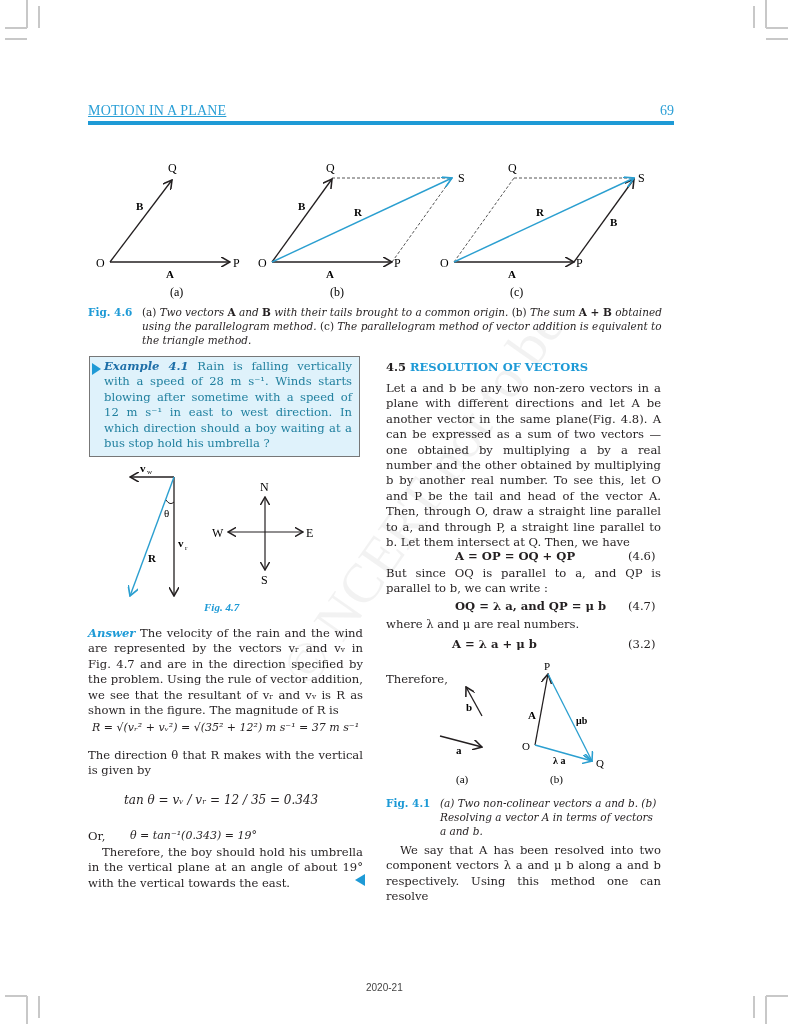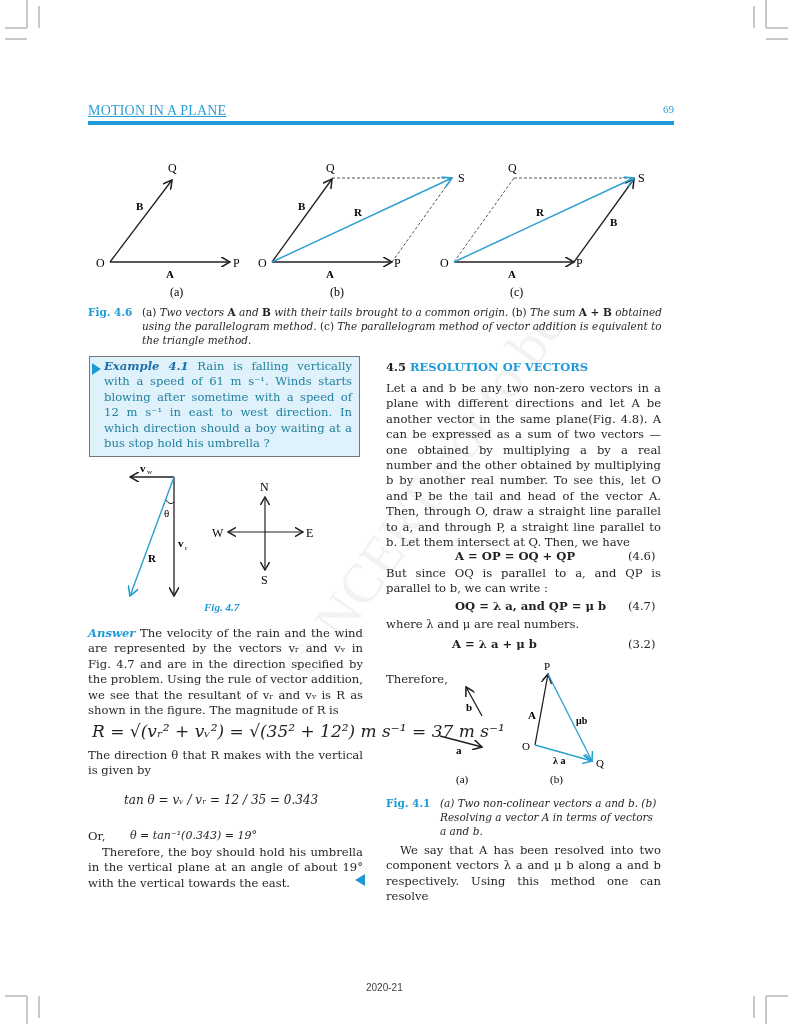--- a/index.html
+++ b/index.html
@@ -1,20 +1,20 @@
 <!DOCTYPE html>
 <html><head>
   <meta charset="utf-8">
   <style>
     html,body{margin:0;padding:0;background:#fff;}
     body{width:793px;height:1024px;position:relative;overflow:hidden;font-family:"DejaVu Serif",serif;color:#231f20;}
     .crop{position:absolute;background:#c8c8c8;}
     .hdr{position:absolute;left:88px;top:101px;width:586px;height:18px;}
     .hdr .t{position:absolute;left:0;top:2px;font-family:"Liberation Serif",serif;font-size:14px;color:#2a9fd6;letter-spacing:.2px;text-decoration:underline;}
-    .hdr .n{position:absolute;right:0;top:2px;font-family:"Liberation Serif",serif;font-size:11px;color:#2a9fd6;}
+    .hdr .n{position:absolute;right:0;top:2px;font-family:"Liberation Serif",serif;font-size:14px;color:#2a9fd6;}
     .hdr .bar{position:absolute;left:0;top:20px;width:100%;height:4px;background:#1e9ad6;}
     svg text{font-family:"Liberation Serif",serif;}
     .cap{position:absolute;font-size:10.5px;line-height:14px;color:#231f20;}
     .figlbl{color:#1e9ad6;font-weight:bold;}
     .ital{font-style:italic;}
     .ex{position:absolute;left:89px;top:356px;width:271px;height:101px;background:#dff2fb;border:1px solid #777;box-sizing:border-box;}
     .ex .tri{position:absolute;left:2px;top:6px;width:0;height:0;border-top:6px solid transparent;border-bottom:6px solid transparent;border-left:9px solid #1e9ad6;}
     .ex .txt{position:absolute;left:14px;top:2px;width:248px;font-size:11.6px;line-height:15.4px;color:#1f7f9e;text-align:justify;}
     .ex .lbl{color:#1e6fa8;font-weight:bold;font-style:italic;}
     .body{position:absolute;font-size:11.6px;line-height:15.4px;text-align:justify;color:#231f20;}
@@ -111,21 +111,21 @@
 
 <div class="cap" style="left:88px;top:305px;width:590px;">
   <span class="figlbl" style="position:absolute;left:0;top:0;">Fig. 4.6</span>
   <div style="margin-left:54px;">
     <span>(a) </span><span class="ital">Two vectors </span><b>A</b><span class="ital"> and </span><b>B</b><span class="ital"> with their tails brought to a common origin.</span><span> (b) </span><span class="ital">The sum </span><b>A + B</b><span class="ital"> obtained using the parallelogram method.</span><span> (c) </span><span class="ital">The parallelogram method of vector addition is equivalent to the triangle method.</span>
   </div>
 </div>
 
 <div class="ex">
   <div class="tri"></div>
-  <div class="txt"><span class="lbl">Example 4.1</span><span> Rain is falling vertically with a speed of 61 m s⁻¹. Winds starts blowing after sometime with a speed of 12 m s⁻¹ in east to west direction. In which direction should a boy waiting at a bus stop hold his umbrella ?</span></div>
+  <div class="txt"><span class="lbl">Example 4.1</span><span> Rain is falling vertically with a speed of 28 m s⁻¹. Winds starts blowing after sometime with a speed of 12 m s⁻¹ in east to west direction. In which direction should a boy waiting at a bus stop hold his umbrella ?</span></div>
 </div>
 
 <svg style="position:absolute;left:100px;top:460px;" width="240" height="160" viewBox="0 0 240 160">
   <defs>
     <marker id="ak2" markerWidth="8" markerHeight="8" refX="7" refY="4" orient="auto">
         <path d="M0,0 L7,4 L0,8" fill="none" stroke="#231f20" stroke-width="1.2"></path>
       </marker>
     <marker id="ab2" markerWidth="8" markerHeight="8" refX="7" refY="4" orient="auto">
         <path d="M0,0 L7,4 L0,8" fill="none" stroke="#2b9fd0" stroke-width="1.2"></path>
       </marker>
@@ -150,21 +150,21 @@
     <text x="161" y="124" font-size="12">S</text>
     <text x="112" y="77" font-size="12">W</text>
     <text x="206" y="77" font-size="12">E</text>
   </g>
   <text x="104" y="151" font-size="11" font-weight="bold" font-style="italic" fill="#1e9ad6">Fig. 4.7</text>
 </svg>
 
 <div class="body" style="left:88px;top:626px;width:275px;">
   <span class="ans">Answer</span><span> The velocity of the rain and the wind are represented by the vectors vᵣ and vᵥ in Fig. 4.7 and are in the direction specified by the problem. Using the rule of vector addition, we see that the resultant of vᵣ and vᵥ is R as shown in the figure. The magnitude of R is</span>
 </div>
-<div class="eq" style="left:92px;top:721px;font-style:italic;font-size:17px;">R = √(vᵣ² + vᵥ²) = √(35² + 12²) m s⁻¹ = 37 m s⁻¹</div>
+<div class="eq" style="left:92px;top:721px;font-style:italic;font-size:11px;">R = √(vᵣ² + vᵥ²) = √(35² + 12²) m s⁻¹ = 37 m s⁻¹</div>
 <div class="body" style="left:88px;top:748px;width:275px;">The direction θ that R makes with the vertical is given by</div>
 <div class="eq" style="left:124px;top:793px;font-style:italic;font-size:12px;">tan θ = vᵥ / vᵣ = 12 / 35 = 0.343</div>
 <div class="eq" style="left:88px;top:829px;">Or,</div>
 <div class="eq" style="left:130px;top:829px;font-style:italic;font-size:11px;">θ = tan⁻¹(0.343) = 19°</div>
 <div class="body" style="left:88px;top:845px;width:275px;text-indent:14px;">Therefore, the boy should hold his umbrella in the vertical plane at an angle of about 19° with the vertical towards the east.</div>
 <div class="endmark"></div>
 
 <div class="sec"><span style="color:#231f20;">4.5</span> <span>RESOLUTION OF VECTORS</span></div>
 <div class="body" style="left:386px;top:381px;width:275px;">Let a and b be any two non-zero vectors in a plane with different directions and let A be another vector in the same plane(Fig. 4.8). A can be expressed as a sum of two vectors — one obtained by multiplying a by a real number and the other obtained by multiplying b by another real number. To see this, let O and P be the tail and head of the vector A. Then, through O, draw a straight line parallel to a, and through P, a straight line parallel to b. Let them intersect at Q. Then, we have</div>
 <div class="eq" style="left:455px;top:549px;font-weight:bold;">A = OP  = OQ + QP</div>

